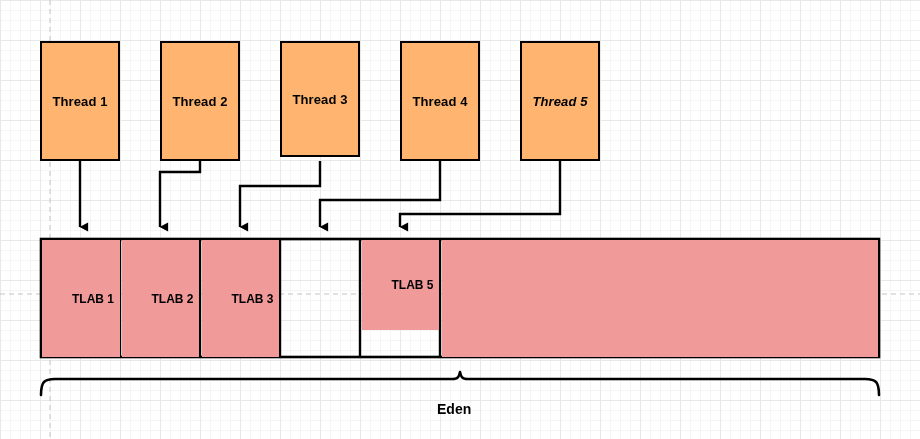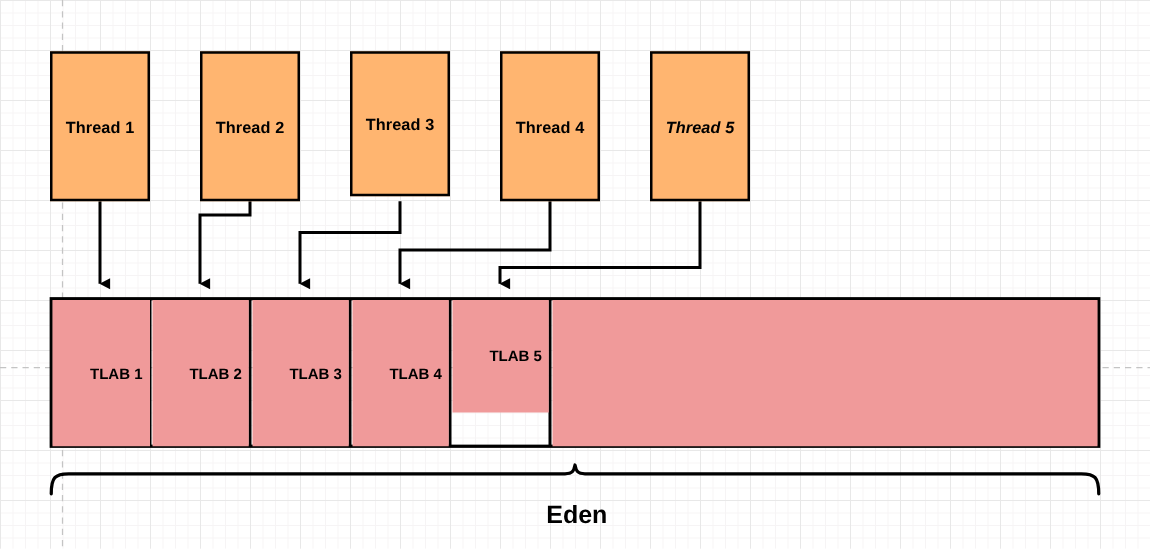--- a/index.html
+++ b/index.html
@@ -62,21 +62,21 @@
   .tlab-label {
     font-size: 12px;
     font-weight: bold;
     color: #000000;
     line-height: 1;
     user-select: none;
     margin-left: 24px;
   }
   .eden-label {
     position: absolute;
-    font-size: 20px;
+    font-size: 14px;
     font-weight: bold;
     color: #000000;
     line-height: 1;
     white-space: nowrap;
     user-select: none;
   }
 </style>
 </head>
 <body>
 
@@ -138,23 +138,20 @@
 
   <div class="tlab-cell" style="left:42px; top:240px; width:78px; height:117px;">
     <span class="tlab-label">TLAB 1</span>
   </div>
   <div class="tlab-cell" style="left:122px; top:240px; width:77px; height:117px;">
     <span class="tlab-label">TLAB 2</span>
   </div>
   <div class="tlab-cell" style="left:202px; top:240px; width:77px; height:117px;">
     <span class="tlab-label">TLAB 3</span>
   </div>
-  <div class="tlab-cell" style="left:282px; top:240px; width:77px; height:117px;">
-    <span class="tlab-label">TLAB 4</span>
-  </div>
   <div class="tlab-cell" style="left:362px; top:240px; width:77px; height:90px;">
     <span class="tlab-label">TLAB 5</span>
   </div>
   <div class="tlab-cell" style="left:442px; top:240px; width:436px; height:117px;">
     <span class="tlab-label"></span>
   </div>
 
   <div class="eden-label" style="left:437px; top:402px;">Eden</div>
 
 </div>

